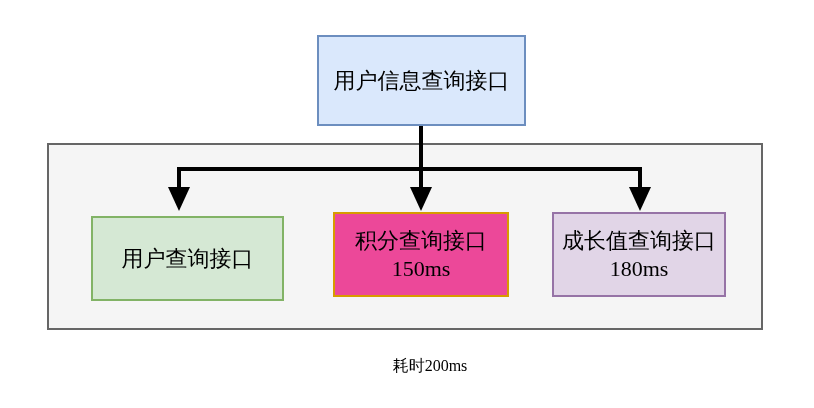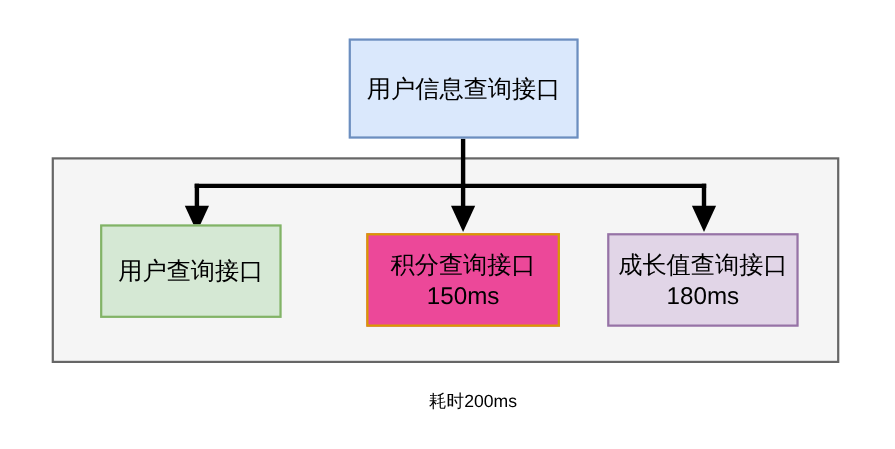--- a/index.html
+++ b/index.html
@@ -1,33 +1,33 @@
 <!DOCTYPE html>
 <html><head>
 <meta charset="utf-8">
 <style>
   html,body{margin:0;padding:0;background:#ffffff;}
   .canvas{
     position:relative;width:814px;height:408px;background:#ffffff;overflow:hidden;
-    font-family:Liberation Sans, sans-serif;color:#000;
+    font-family:Liberation Serif, serif;color:#000;
   }
   .group{
     position:absolute;left:47px;top:143px;width:716px;height:187px;
     border:2px solid #666666;background:#f5f5f5;box-sizing:border-box;z-index:1;
   }
   .connectors{position:absolute;left:0;top:0;z-index:2;pointer-events:none;}
   .connectors line{stroke:#000;stroke-width:4;}
   .connectors polygon{fill:#000;}
   .node{
     position:absolute;box-sizing:border-box;border:2px solid;
     display:flex;flex-direction:column;align-items:center;justify-content:center;
     text-align:center;font-size:22px;line-height:28px;z-index:3;
   }
   .node-root{left:317px;top:35px;width:209px;height:91px;}
-  .node-c0{left:91px;top:204px;width:165px;height:85px;gap:44px;}
+  .node-c0{left:91px;top:216px;width:193px;height:85px;gap:44px;}
   .node-c1{left:333px;top:212px;width:176px;height:85px;}
   .node-c2{left:552px;top:212px;width:174px;height:85px;}
   .caption{
     position:absolute;left:280px;top:351px;width:300px;text-align:center;
     font-size:16px;line-height:30px;z-index:3;
   }
 </style>
 </head>
 <body>
 

